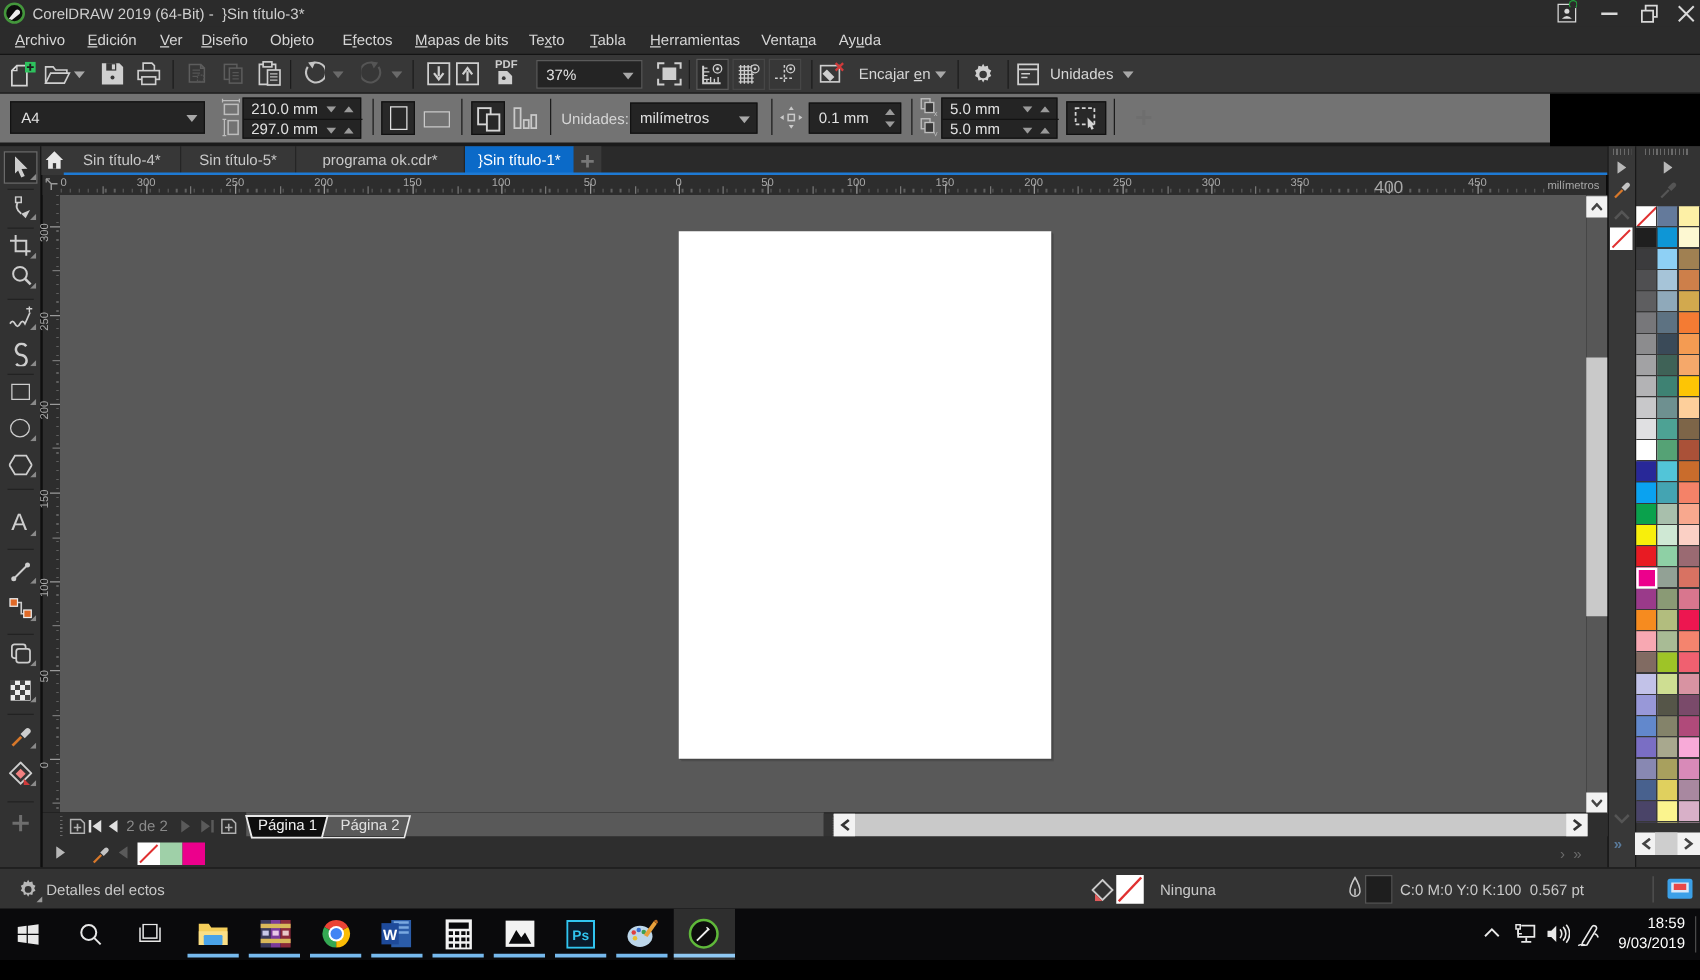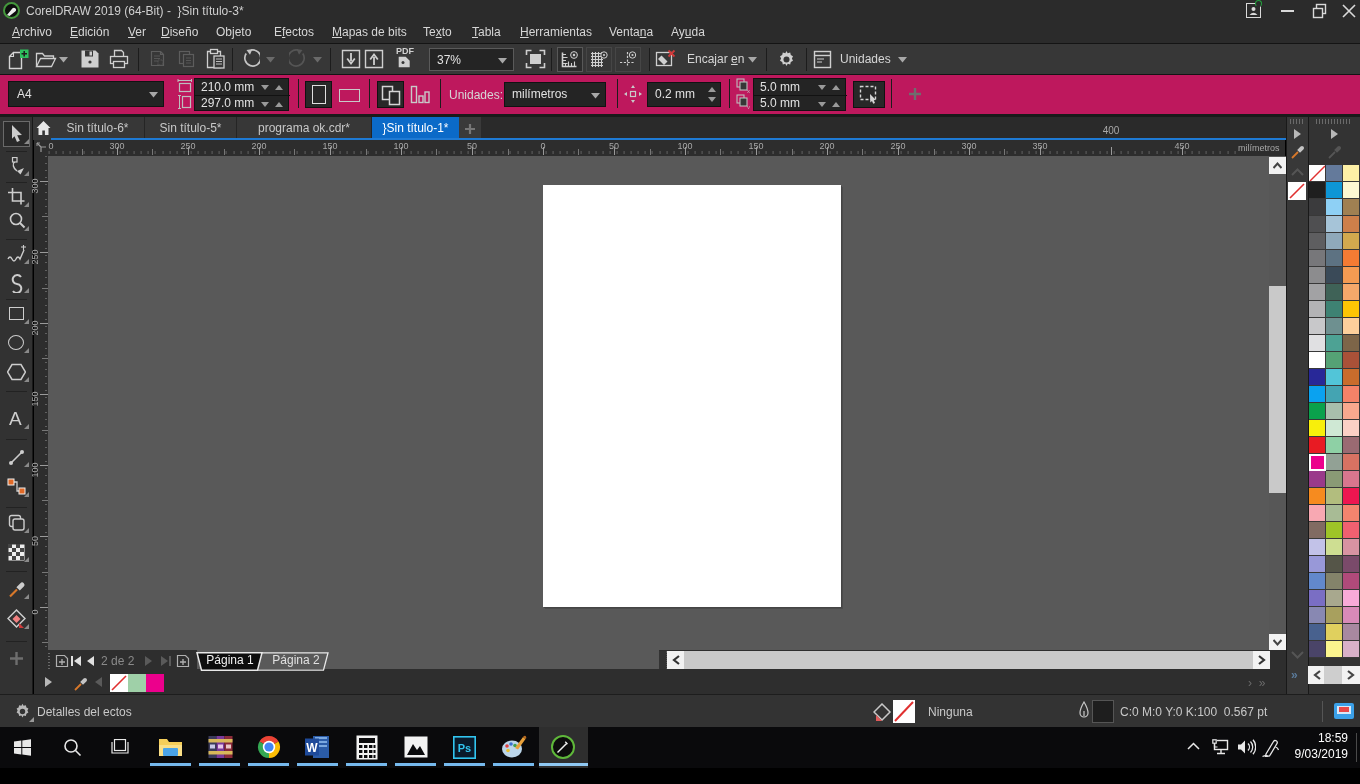--- a/index.html
+++ b/index.html
@@ -169,21 +169,21 @@
     <svg class="abs" style="left:813px;top:6px" width="19" height="19" viewBox="0 0 19 19">
 <rect x="1.5" y="1.5" width="16" height="16" fill="none" stroke="#cfcfcf" stroke-width="1.4"></rect>
 <path d="M1.5 5.5 h16" stroke="#cfcfcf" stroke-width="1.4"></path>
       <path d="M4 9 h7 M4 12 h5" stroke="#cfcfcf" stroke-width="1.2"></path>
     </svg>
     <div class="abs txt" style="left:840px;top:8px;">Unidades</div>
     <svg class="abs" style="left:898px;top:13px" width="9" height="6" viewBox="0 0 9 6">
       <path d="M0 0 h9 l-4.5 5.5 z" fill="#a8a8a8"></path>
     </svg>
   </div>
-<div class="abs" style="left:0;top:75px;width:1360px;height:42px;background:#be185d;border-bottom:3px solid #1a1a1a;">
+<div class="abs" style="left:0;top:75px;width:1240px;height:42px;background:#737373;border-bottom:3px solid #1a1a1a;">
     <div class="fld" style="left:8px;top:6px;width:156px;height:26px;">
 <div class="abs" style="left:8px;top:5px;">A4</div>
 <svg class="abs" style="left:140px;top:10px" width="9" height="6" viewBox="0 0 9 6">
         <path d="M0 0 h9 l-4.5 5.5 z" fill="#a8a8a8"></path>
       </svg>
     </div>
     <svg class="abs" style="left:177px;top:3px" width="16" height="15" viewBox="0 0 16 15">
       <path d="M1 2.5 h13 M1 1 v3 M14.5 1 v3" stroke="#bdbdbd" stroke-width="1"></path>
       <rect x="2.5" y="5.5" width="11" height="8" fill="none" stroke="#bdbdbd" stroke-width="1.2"></rect>
     </svg>
@@ -230,21 +230,21 @@
 <svg class="abs" style="left:86px;top:10px" width="9" height="6" viewBox="0 0 9 6">
         <path d="M0 0 h9 l-4.5 5.5 z" fill="#a8a8a8"></path>
       </svg>
     </div>
     <div class="sep" style="left:617px;top:4px;height:29px;background:#1c1c1c;"></div>
     <svg class="abs" style="left:624px;top:10px" width="18" height="18" viewBox="0 0 18 18">
 <rect x="6.5" y="6.5" width="5" height="5" fill="none" stroke="#c9c9c9" stroke-width="1.2"></rect>
 <path d="M9 0 l2 3 h-4 z M9 18 l2 -3 h-4 z M0 9 l3 -2 v4 z M18 9 l-3 -2 v4 z" fill="#c9c9c9"></path>
     </svg>
     <div class="fld" style="left:647px;top:7px;width:74px;height:25px;">
-<div class="abs" style="left:7px;top:4px;">0.2 mm</div>
+<div class="abs" style="left:7px;top:4px;">0.1 mm</div>
 <svg class="abs" style="left:60px;top:4px" width="8" height="5" viewBox="0 0 8 5">
         <path d="M0 5 h8 l-4 -5 z" fill="#9a9a9a"></path>
       </svg>
 <svg class="abs" style="left:60px;top:14px" width="8" height="5" viewBox="0 0 8 5">
         <path d="M0 0 h8 l-4 5 z" fill="#9a9a9a"></path>
       </svg>
     </div>
     <div class="sep" style="left:729px;top:4px;height:29px;background:#1c1c1c;"></div>
     <svg class="abs" style="left:736px;top:3px" width="15" height="15" viewBox="0 0 15 15">
 <rect x="1" y="1" width="7" height="8" fill="none" stroke="#bdbdbd" stroke-width="1.1"></rect>
@@ -282,21 +282,21 @@
     <svg class="abs" style="left:908px;top:12px" width="14" height="14" viewBox="0 0 14 14">
       <path d="M7 1 v12 M1 7 h12" stroke="#6e6e6e" stroke-width="2.4"></path>
     </svg>
   </div>
 <div class="abs" style="left:0;top:117px;width:1360px;height:23px;background:#2a2a2a;"></div>
 <div class="abs" style="left:33px;top:117px;width:448px;height:23px;background:#373737;"></div>
 <svg class="abs" style="left:36px;top:120px" width="15" height="16" viewBox="0 0 15 16">
 <path d="M0.5 8 L7.5 1 L14.5 8 L12.5 8 L12.5 15 L2.5 15 L2.5 8 Z" fill="#e8e8e8"></path>
 <rect x="6.3" y="10.5" width="2.6" height="4.5" fill="#373737"></rect>
   </svg>
-<div class="abs" style="left:51px;top:117px;width:94px;height:23px;border-right:1px solid #252525;color:#c8c8c8;font-size:12px;text-align:center;line-height:23px;">Sin título-6*</div>
+<div class="abs" style="left:51px;top:117px;width:94px;height:23px;border-right:1px solid #252525;color:#c8c8c8;font-size:12px;text-align:center;line-height:23px;">Sin título-4*</div>
 <div class="abs" style="left:145px;top:117px;width:92px;height:23px;border-right:1px solid #252525;color:#c8c8c8;font-size:12px;text-align:center;line-height:23px;">Sin título-5*</div>
 <div class="abs" style="left:237px;top:117px;width:135px;height:23px;border-right:1px solid #252525;color:#c8c8c8;font-size:12px;text-align:center;line-height:23px;">programa ok.cdr*</div>
 <div class="abs" style="left:372px;top:117px;width:87px;height:23px;background:#0b6ac8;color:#fff;font-size:12px;text-align:center;line-height:23px;">}Sin título-1*</div>
 <div class="abs" style="left:459px;top:117px;width:22px;height:23px;background:#3a3a3a;"></div>
 <svg class="abs" style="left:464px;top:123px" width="12" height="12" viewBox="0 0 12 12">
     <path d="M6 1 v10 M1 6 h10" stroke="#777" stroke-width="2.2"></path>
   </svg>
 <div class="abs" style="left:51px;top:138px;width:1235px;height:2px;background:#1e7ad4;"></div>
 <div class="abs" style="left:34px;top:140px;width:1251px;height:16px;background:#2d2d2d;"></div>
 <div class="abs" style="left:48px;top:151px;width:1190px;height:3px;background:repeating-linear-gradient(to right,#8a8a8a 0 1px,transparent 1px 7.1px);background-position:0.6px 0;background-size:100% 100%;opacity:0.55;"></div>
@@ -338,21 +338,21 @@
 <div class="abs" style="left:756px;top:141px;color:#a8a8a8;font-size:9px;transform:translateX(-50%);">150</div>
 <div class="abs" style="left:827px;top:147px;width:1px;height:8px;background:#9a9a9a;"></div>
 <div class="abs" style="left:827px;top:141px;color:#a8a8a8;font-size:9px;transform:translateX(-50%);">200</div>
 <div class="abs" style="left:898px;top:147px;width:1px;height:8px;background:#9a9a9a;"></div>
 <div class="abs" style="left:898px;top:141px;color:#a8a8a8;font-size:9px;transform:translateX(-50%);">250</div>
 <div class="abs" style="left:969px;top:147px;width:1px;height:8px;background:#9a9a9a;"></div>
 <div class="abs" style="left:969px;top:141px;color:#a8a8a8;font-size:9px;transform:translateX(-50%);">300</div>
 <div class="abs" style="left:1040px;top:147px;width:1px;height:8px;background:#9a9a9a;"></div>
 <div class="abs" style="left:1040px;top:141px;color:#a8a8a8;font-size:9px;transform:translateX(-50%);">350</div>
 <div class="abs" style="left:1111px;top:147px;width:1px;height:8px;background:#9a9a9a;"></div>
-<div class="abs" style="left:1111px;top:125px;color:#a8a8a8;font-size:10px;transform:translateX(-50%);">400</div>
+<div class="abs" style="left:1111px;top:141px;color:#a8a8a8;font-size:14px;transform:translateX(-50%);">400</div>
 <div class="abs" style="left:1182px;top:147px;width:1px;height:8px;background:#9a9a9a;"></div>
 <div class="abs" style="left:1182px;top:141px;color:#a8a8a8;font-size:9px;transform:translateX(-50%);">450</div>
 <div class="abs" style="left:34px;top:140px;width:14px;height:16px;background:#2d2d2d;"></div>
 <div class="abs" style="left:1238px;top:143px;color:#a8a8a8;font-size:9px;">milímetros</div>
 <svg class="abs" style="left:35px;top:141px" width="13" height="13" viewBox="0 0 13 13">
 <path d="M2 2 l4 4 M6 6 l5 0 M6 6 l0 5" stroke="#9a9a9a" stroke-width="1.2"></path>
 <path d="M2 2 l0 3 M2 2 l3 0" stroke="#9a9a9a" stroke-width="1"></path>
   </svg>
 <div class="abs" style="left:0;top:117px;width:33px;height:577px;background:#323232;border-right:1px solid #191919;"></div>
 <div class="abs" style="left:34px;top:156px;width:14px;height:494px;background:#2d2d2d;"></div>

